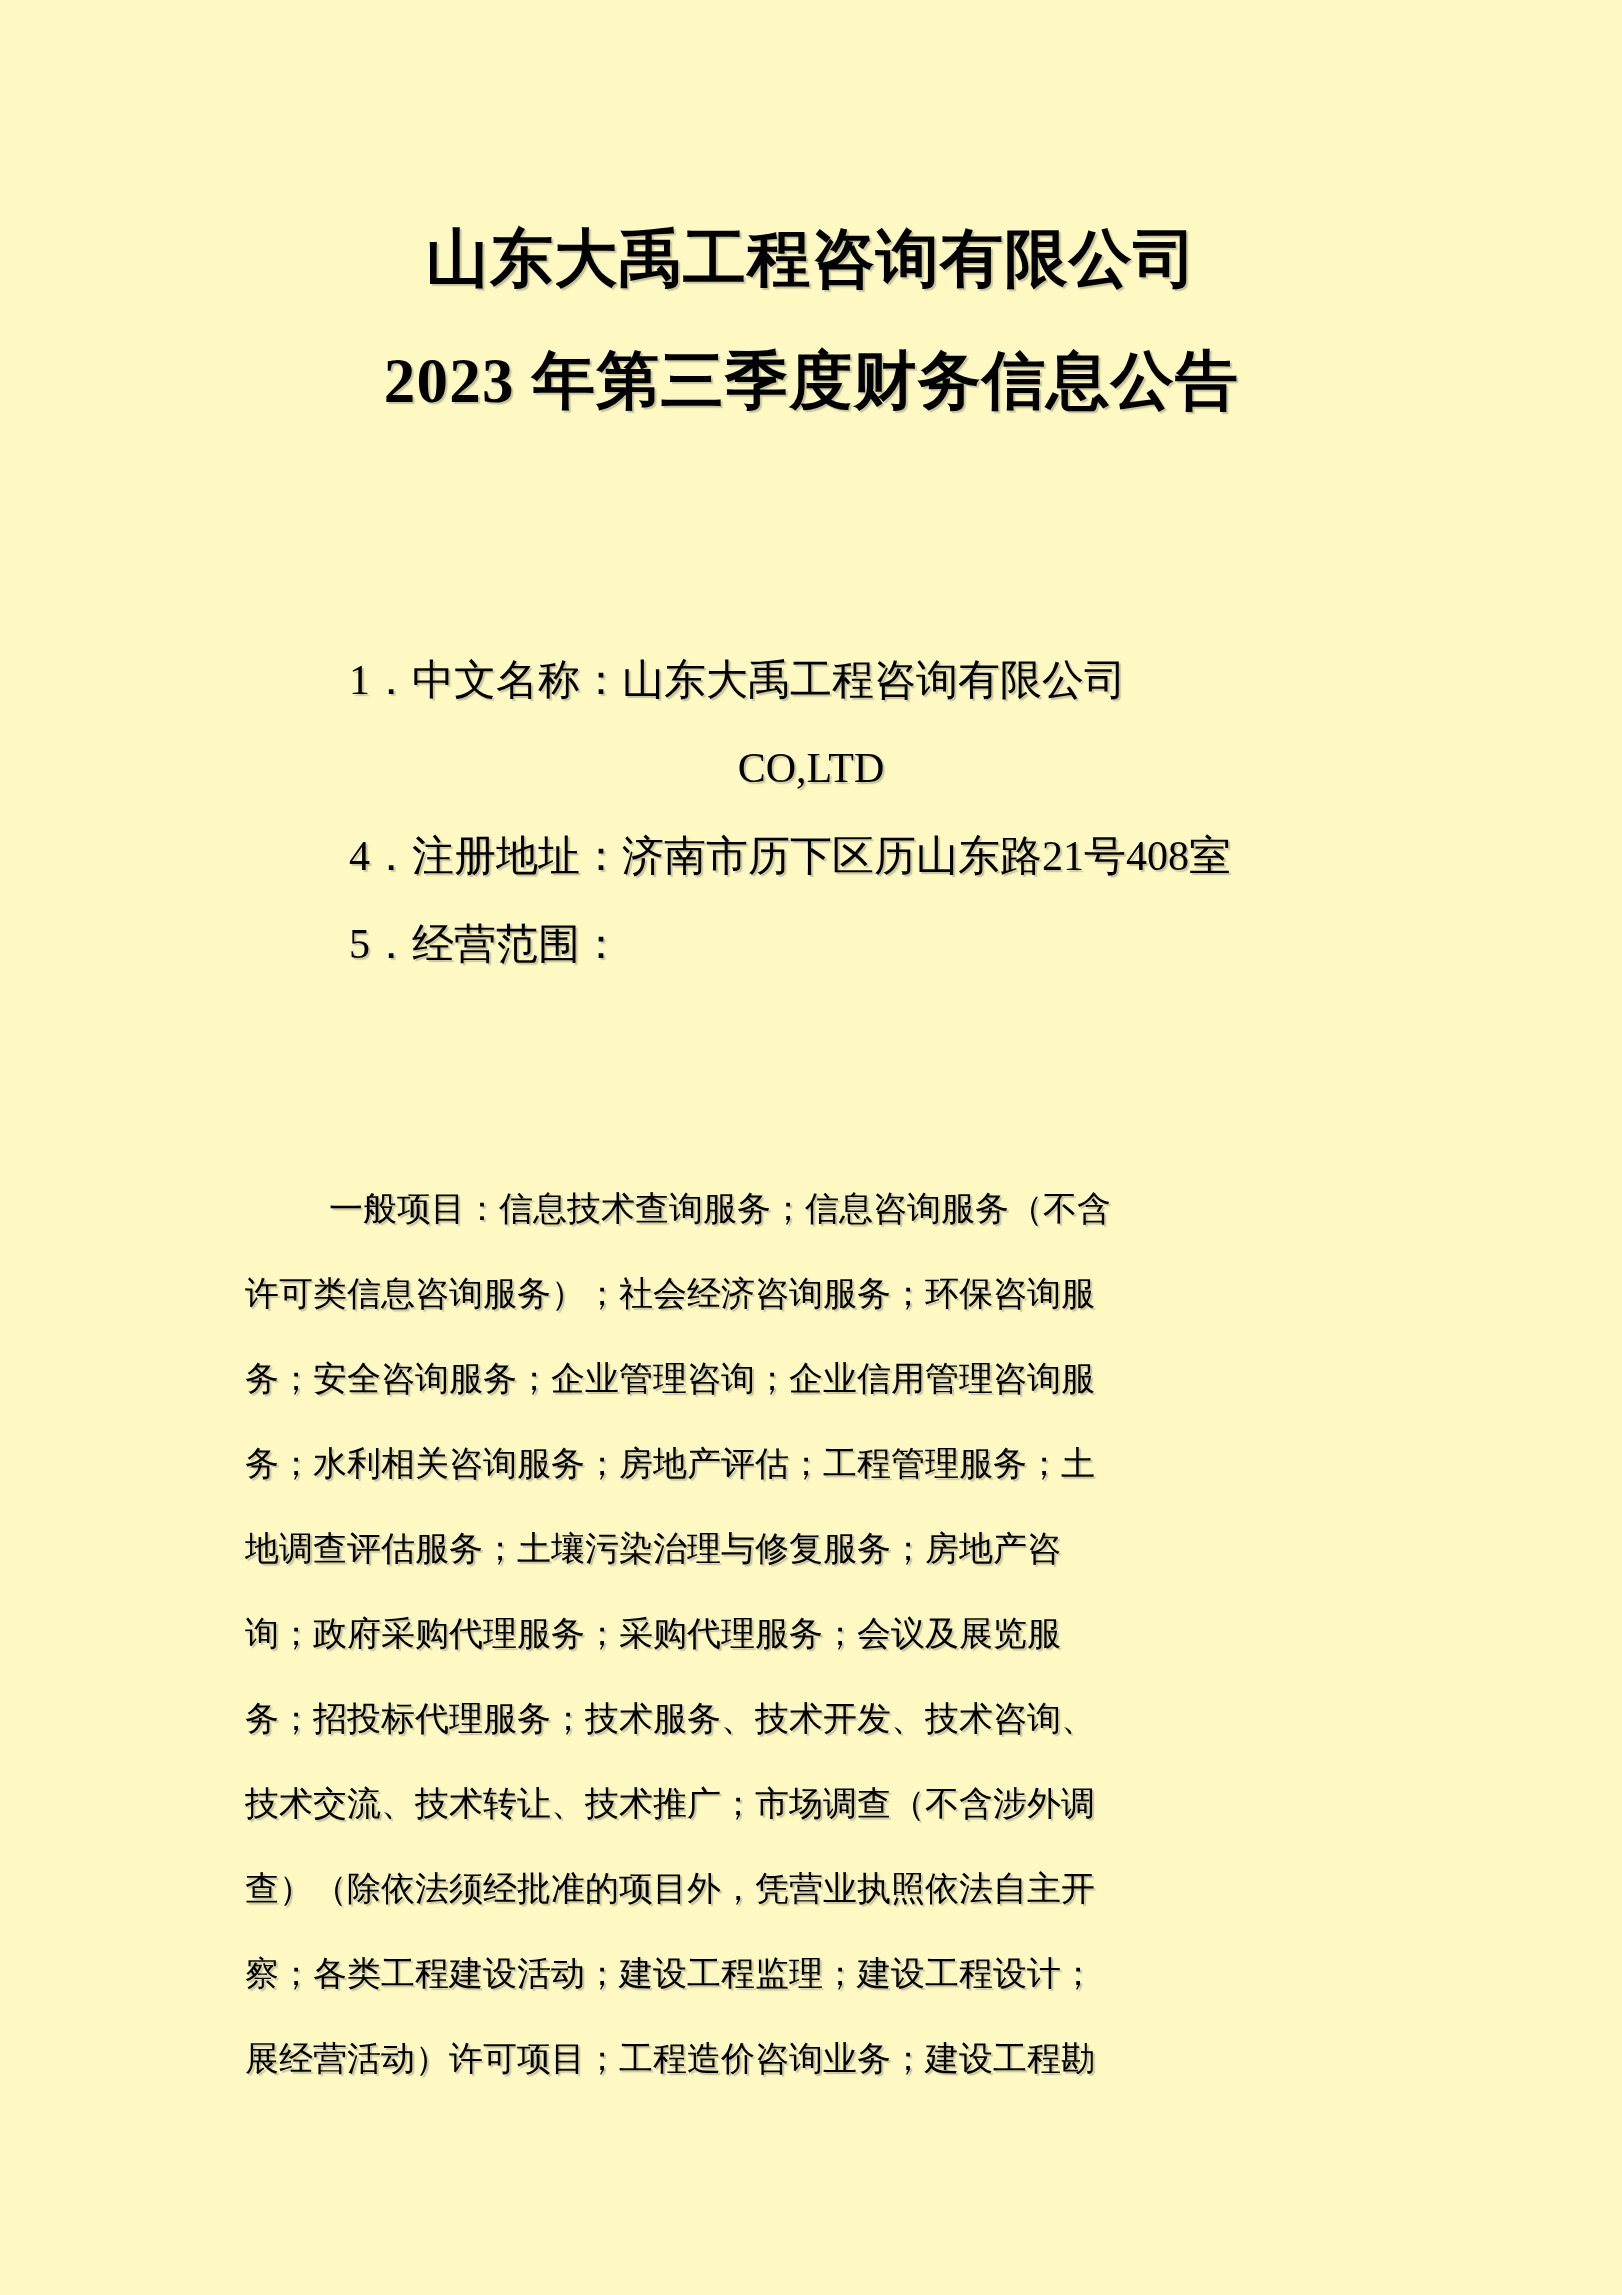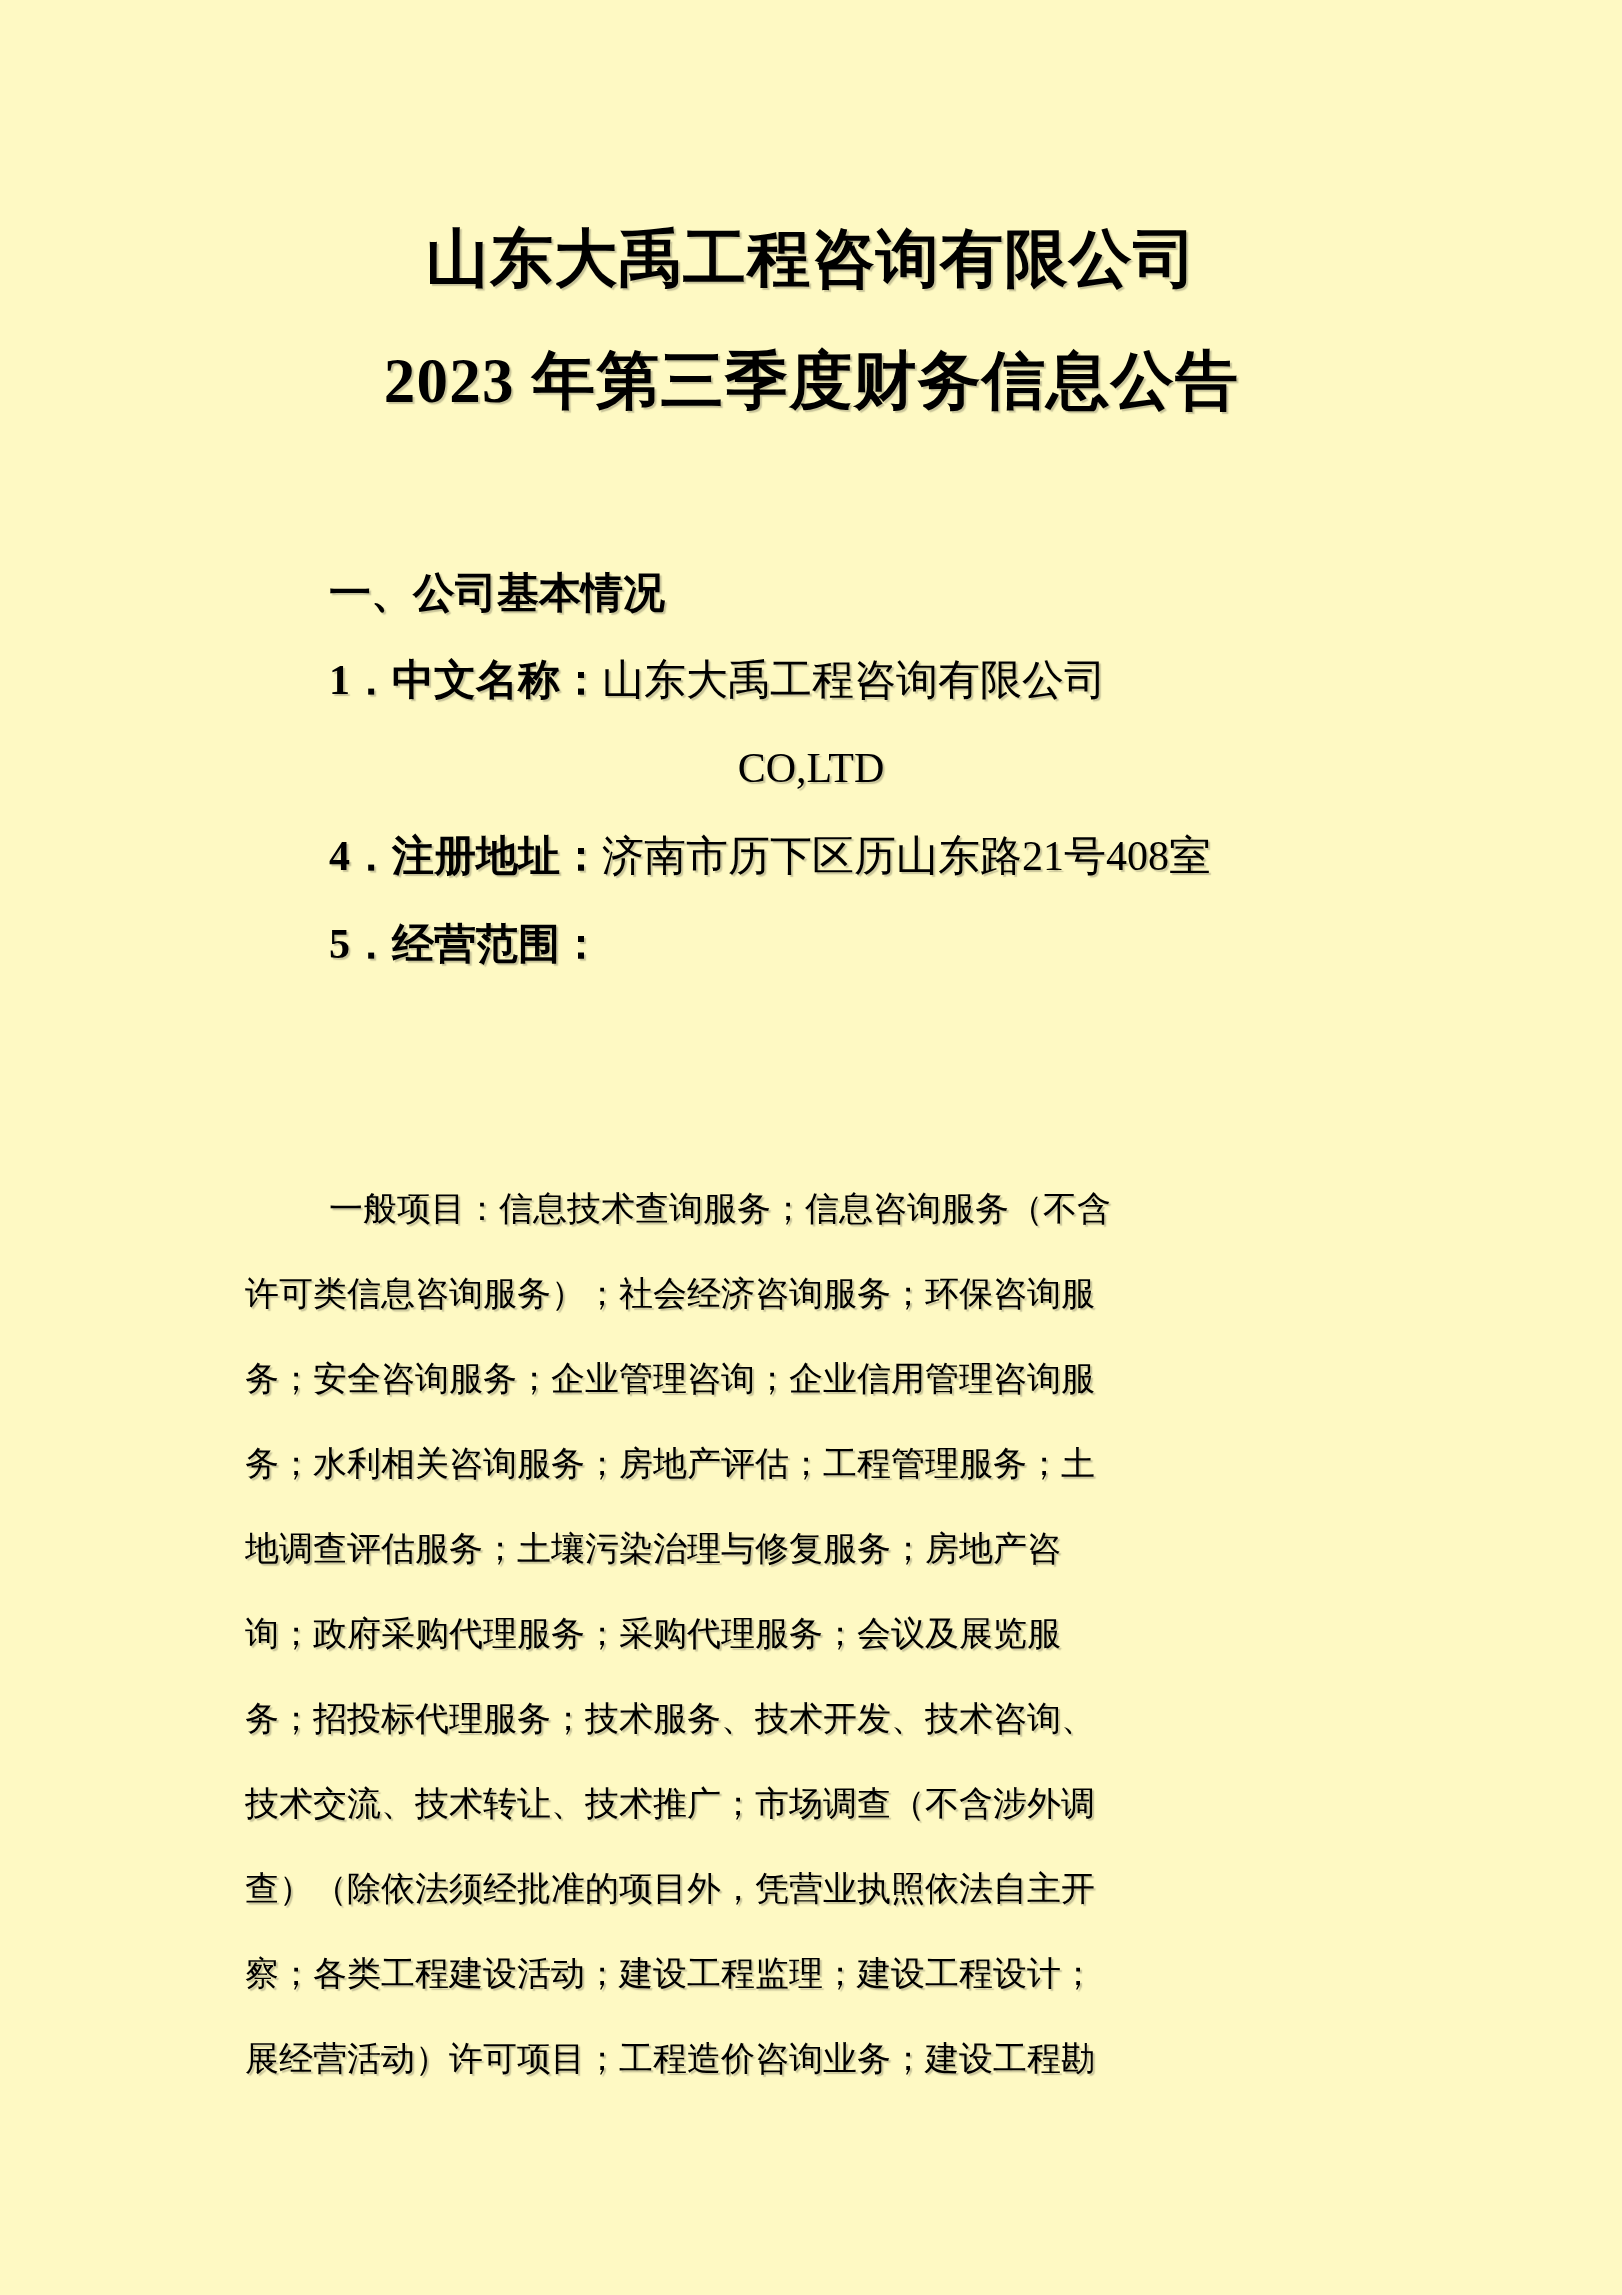--- a/index.html
+++ b/index.html
@@ -49,21 +49,22 @@
   }
   .item-line{
     text-indent:84px;
     white-space:nowrap;
   }
   .item-line.continuation{
     text-indent:0;
     text-align:center;
   }
   .item-label{
-    font-weight:bold;
+    font-weight:normal;
+    margin-left:20px;
   }
   .item-value{
     font-weight:normal;
   }
   .scope-block{
     position:absolute;
     top:1166px;
     left:245px;
     width:1139px;
     font-size:34px;
@@ -80,21 +81,20 @@
 </head>
 <body>
 
 <div class="page">
 
   <div class="title-block">
     <div class="title-line">山东大禹工程咨询有限公司</div>
     <div class="title-line">2023 年第三季度财务信息公告</div>
   </div>
 
-  <div class="section-heading">一、公司基本情况</div>
 
   <div class="items-block">
 
     <div class="item-line"><span class="item-label">1．中文名称：</span><span class="item-value">山东大禹工程咨询有限公司</span></div>
 
 
     <div class="item-line continuation"><span class="item-value">CO,LTD</span></div>
 
 
     <div class="item-line"><span class="item-label">4．注册地址：</span><span class="item-value">济南市历下区历山东路21号408室</span></div>

